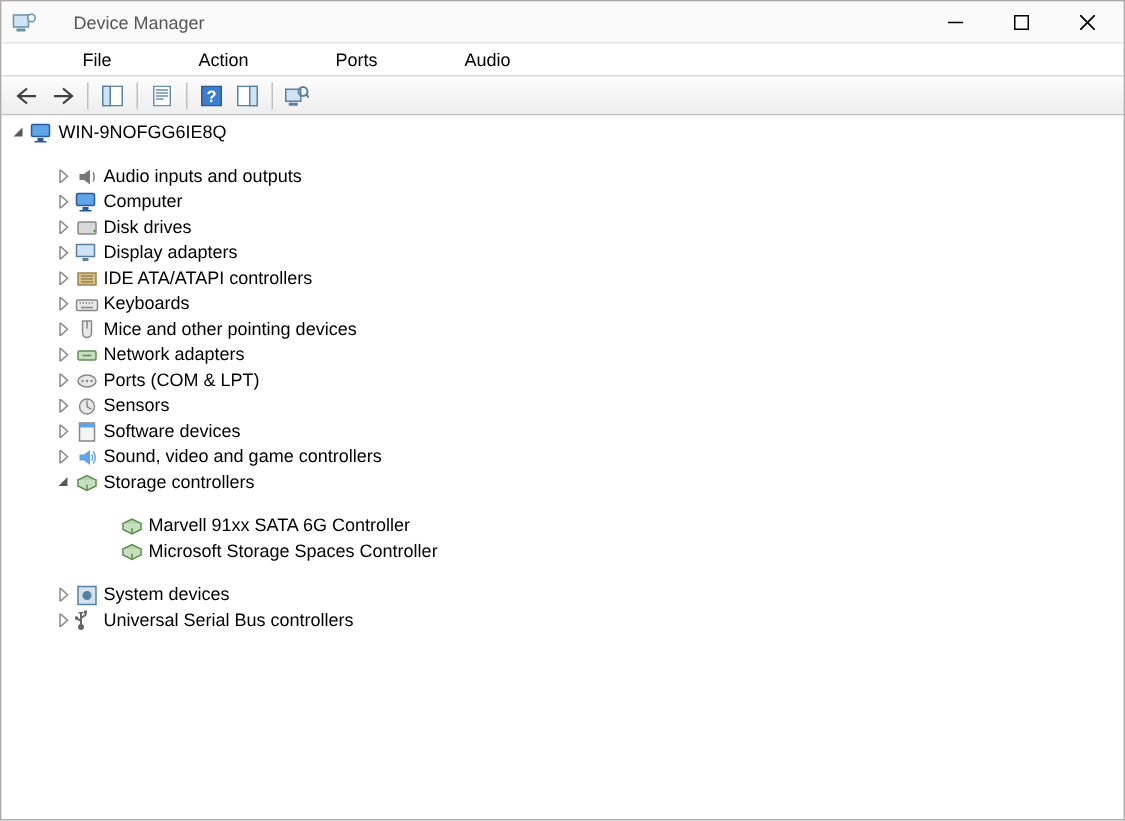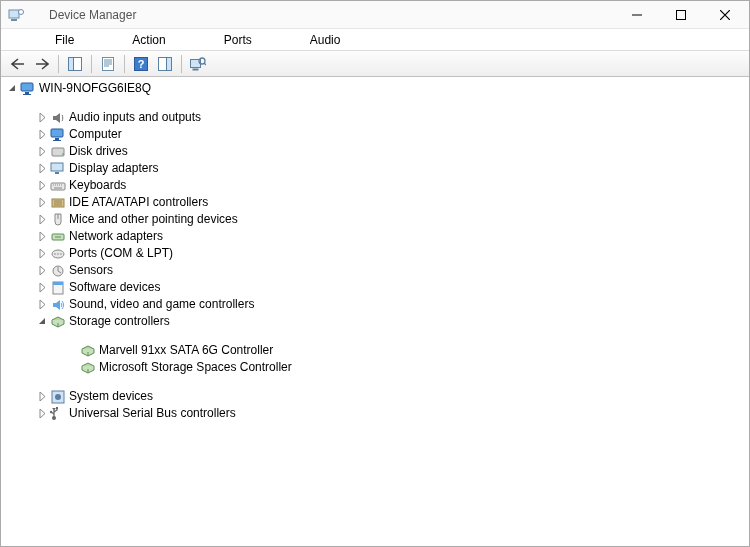--- a/index.html
+++ b/index.html
@@ -253,39 +253,39 @@
           </li>
           <li>
             <div class="row">
               <span class="tw">
                 <svg width="9" height="9" viewBox="0 0 9 9">
                   <path d="M2 0 L7 4.5 L2 9 Z" fill="none" stroke="#888" stroke-width="1"></path>
                 </svg>
               </span>
               <span class="ico">
                 <svg width="16" height="16" viewBox="0 0 16 16">
+                  <use href="#i-ide"></use>
+                </svg>
+              </span>
+              <span class="label">IDE ATA/ATAPI controllers</span>
+            </div>
+          </li>
+          <li>
+            <div class="row">
+              <span class="tw">
+                <svg width="9" height="9" viewBox="0 0 9 9">
+                  <path d="M2 0 L7 4.5 L2 9 Z" fill="none" stroke="#888" stroke-width="1"></path>
+                </svg>
+              </span>
+              <span class="ico">
+                <svg width="16" height="16" viewBox="0 0 16 16">
                   <use href="#i-keyboard"></use>
                 </svg>
               </span>
               <span class="label">Keyboards</span>
-            </div>
-          </li>
-          <li>
-            <div class="row">
-              <span class="tw">
-                <svg width="9" height="9" viewBox="0 0 9 9">
-                  <path d="M2 0 L7 4.5 L2 9 Z" fill="none" stroke="#888" stroke-width="1"></path>
-                </svg>
-              </span>
-              <span class="ico">
-                <svg width="16" height="16" viewBox="0 0 16 16">
-                  <use href="#i-ide"></use>
-                </svg>
-              </span>
-              <span class="label">IDE ATA/ATAPI controllers</span>
             </div>
           </li>
           <li>
             <div class="row">
               <span class="tw">
                 <svg width="9" height="9" viewBox="0 0 9 9">
                   <path d="M2 0 L7 4.5 L2 9 Z" fill="none" stroke="#888" stroke-width="1"></path>
                 </svg>
               </span>
               <span class="ico">

